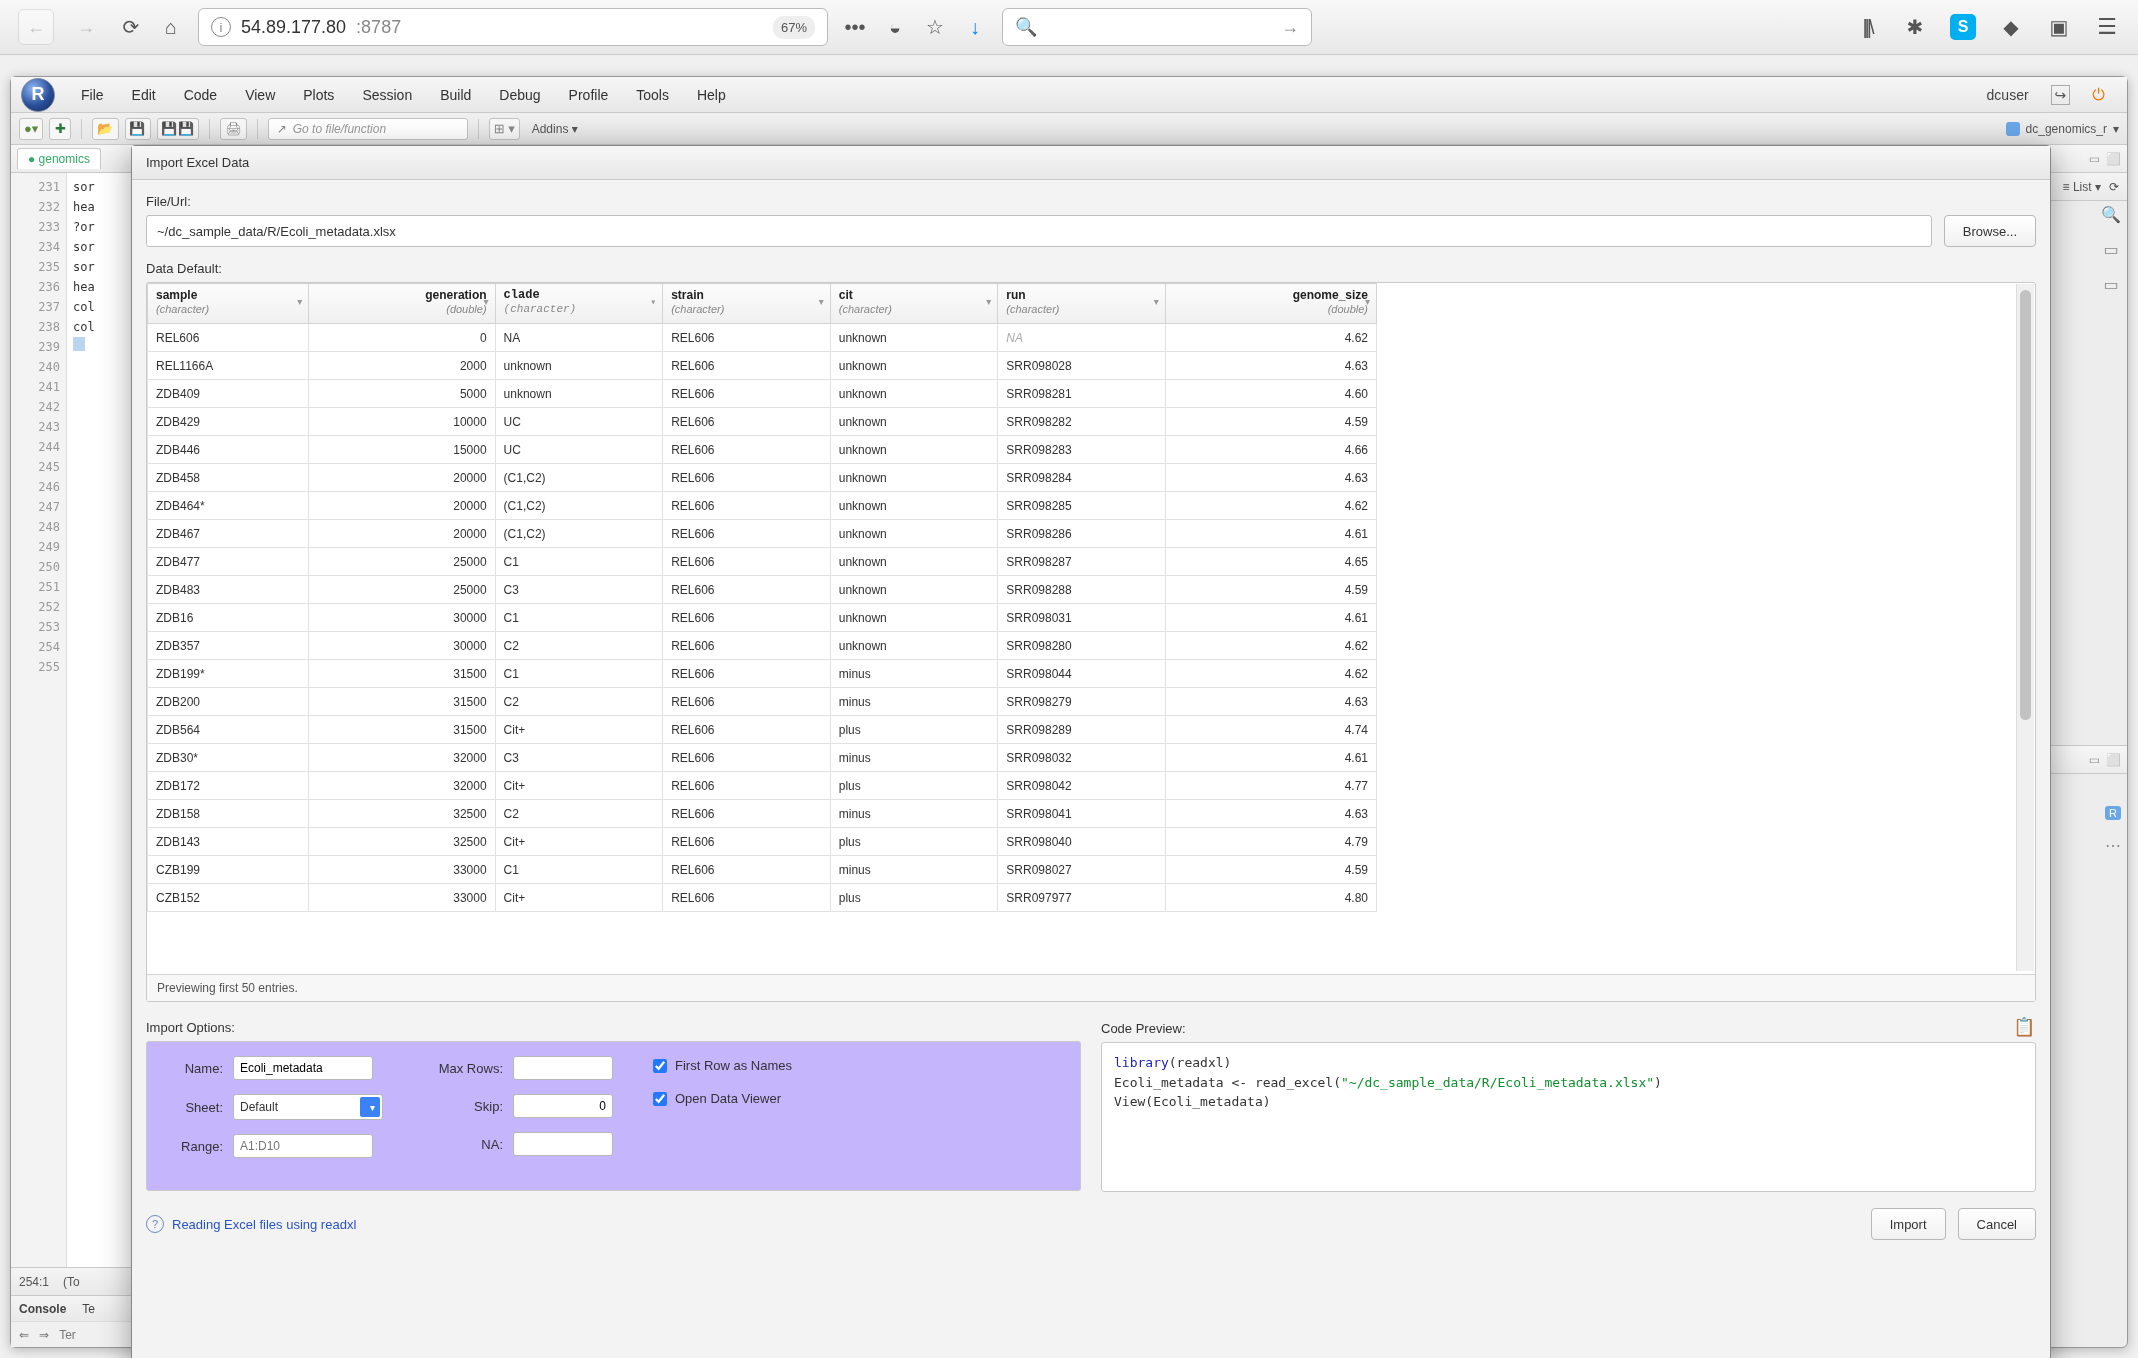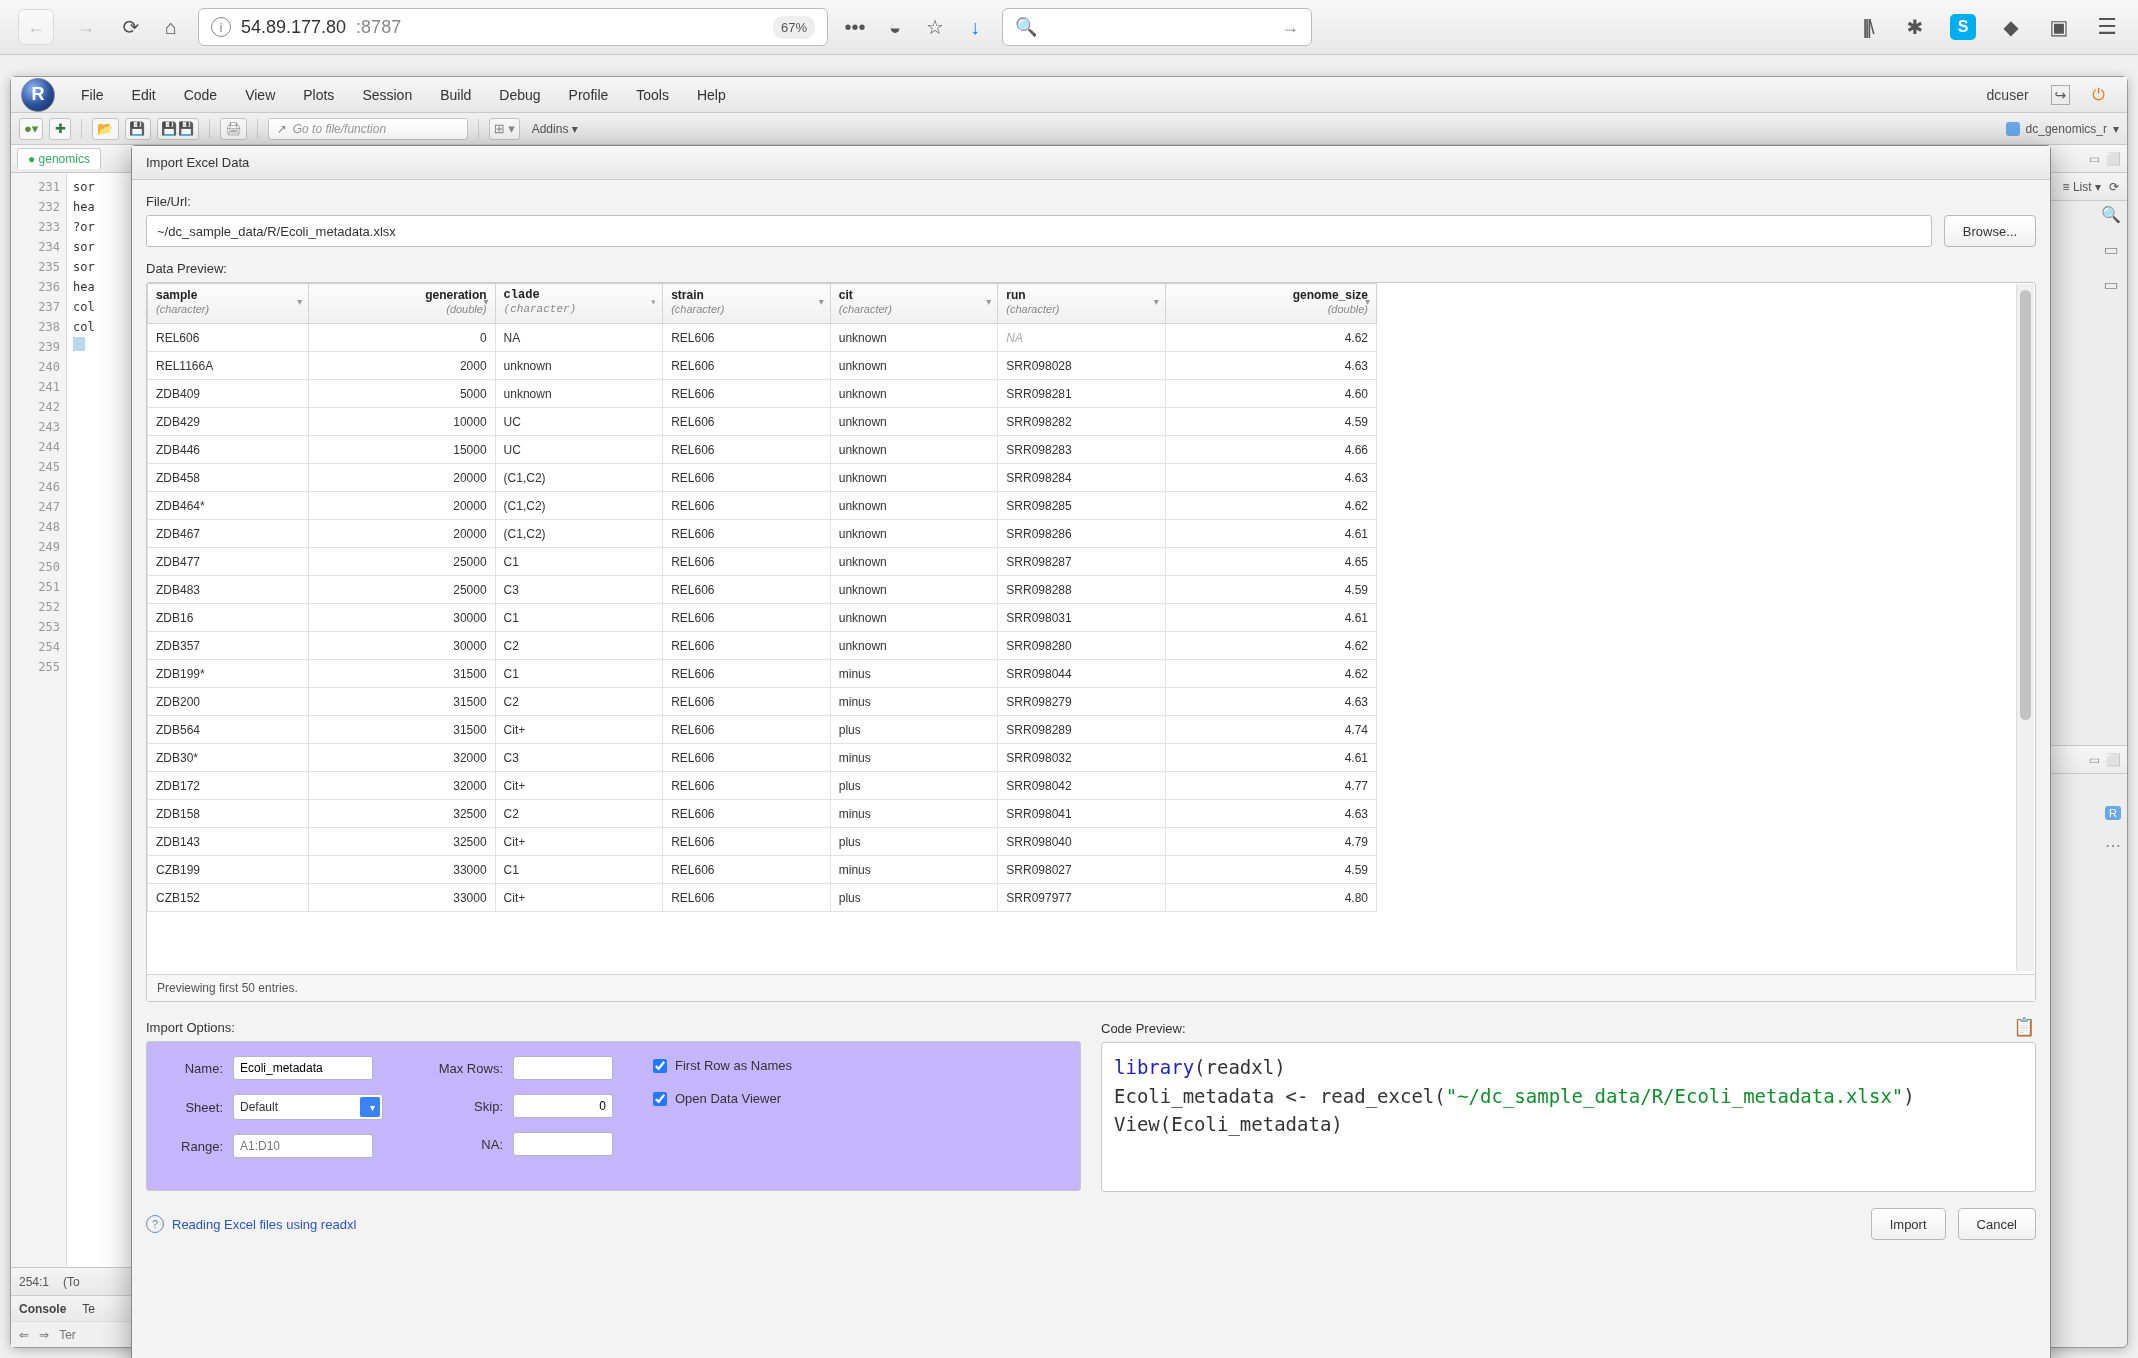--- a/index.html
+++ b/index.html
@@ -177,21 +177,21 @@
   .txt-in{width:140px;height:24px;border:1px solid #b8b8b8;border-radius:3px;padding:0 6px;font-size:12px;}
   .txt-in.small{width:100px;text-align:right;}
   .sel-in{width:150px;height:26px;border:1px solid #b8b8b8;border-radius:3px;background:#fff;font-size:12px;padding:0 6px;position:relative;display:flex;align-items:center;}
   .sel-in::after{content:"";position:absolute;right:2px;top:2px;bottom:2px;width:20px;background:#3b82f6;border-radius:2px;}
   .sel-in .caret{position:absolute;right:7px;color:#fff;font-size:10px;z-index:1;}
   .chk{display:flex;align-items:center;gap:8px;}
   input[type=checkbox]{accent-color:#2478ff;width:14px;height:14px;}
   
   .code-box{
     border:1px solid #c9c9c9;background:#fff;border-radius:3px;padding:10px 12px;height:150px;
-    font-family:Menlo,Consolas,monospace;font-size:19px;color:#333;position:relative;white-space:pre;line-height:1.5;
+    font-family:Menlo,Consolas,monospace;font-size:13px;color:#333;position:relative;white-space:pre;line-height:1.5;
   }
   .code-box .kw{color:#2323c0;}
   .code-box .str{color:#108f2d;}
   
   .modal-footer{
     display:flex;align-items:center;justify-content:space-between;padding:16px 0 0;
   }
   .help-link{display:flex;align-items:center;gap:8px;color:#2954c3;font-size:13px;}
   .help-icon{width:18px;height:18px;border:1.5px solid #6a8abf;border-radius:50%;display:inline-flex;align-items:center;justify-content:center;font-size:11px;color:#6a8abf;}
   .btn-row{display:flex;gap:12px;}
@@ -383,21 +383,21 @@
 
   <div class="scrim"></div>
   <div class="modal">
     <div class="modal-title">Import Excel Data</div>
     <div class="modal-body">
       <div class="section-label">File/Url:</div>
       <div class="url-row">
         <input class="url-input" value="~/dc_sample_data/R/Ecoli_metadata.xlsx" style="">
         <button class="modal-btn">Browse...</button>
       </div>
-      <div class="section-label">Data Preview:</div>
+      <div class="section-label">Data Default:</div>
       <div class="preview-wrap">
         <div class="table-scroll">
           <table class="preview" id="preview-table">
             <thead>
                 <tr id="preview-head">
                   <th style="width: 130px;">
                     <div style=""><span class="colname">sample</span><br><span class="coltype">(character)</span></div>
                     <span class="drop">▾</span>
                   </th>
                   <th style="width: 150px;">

